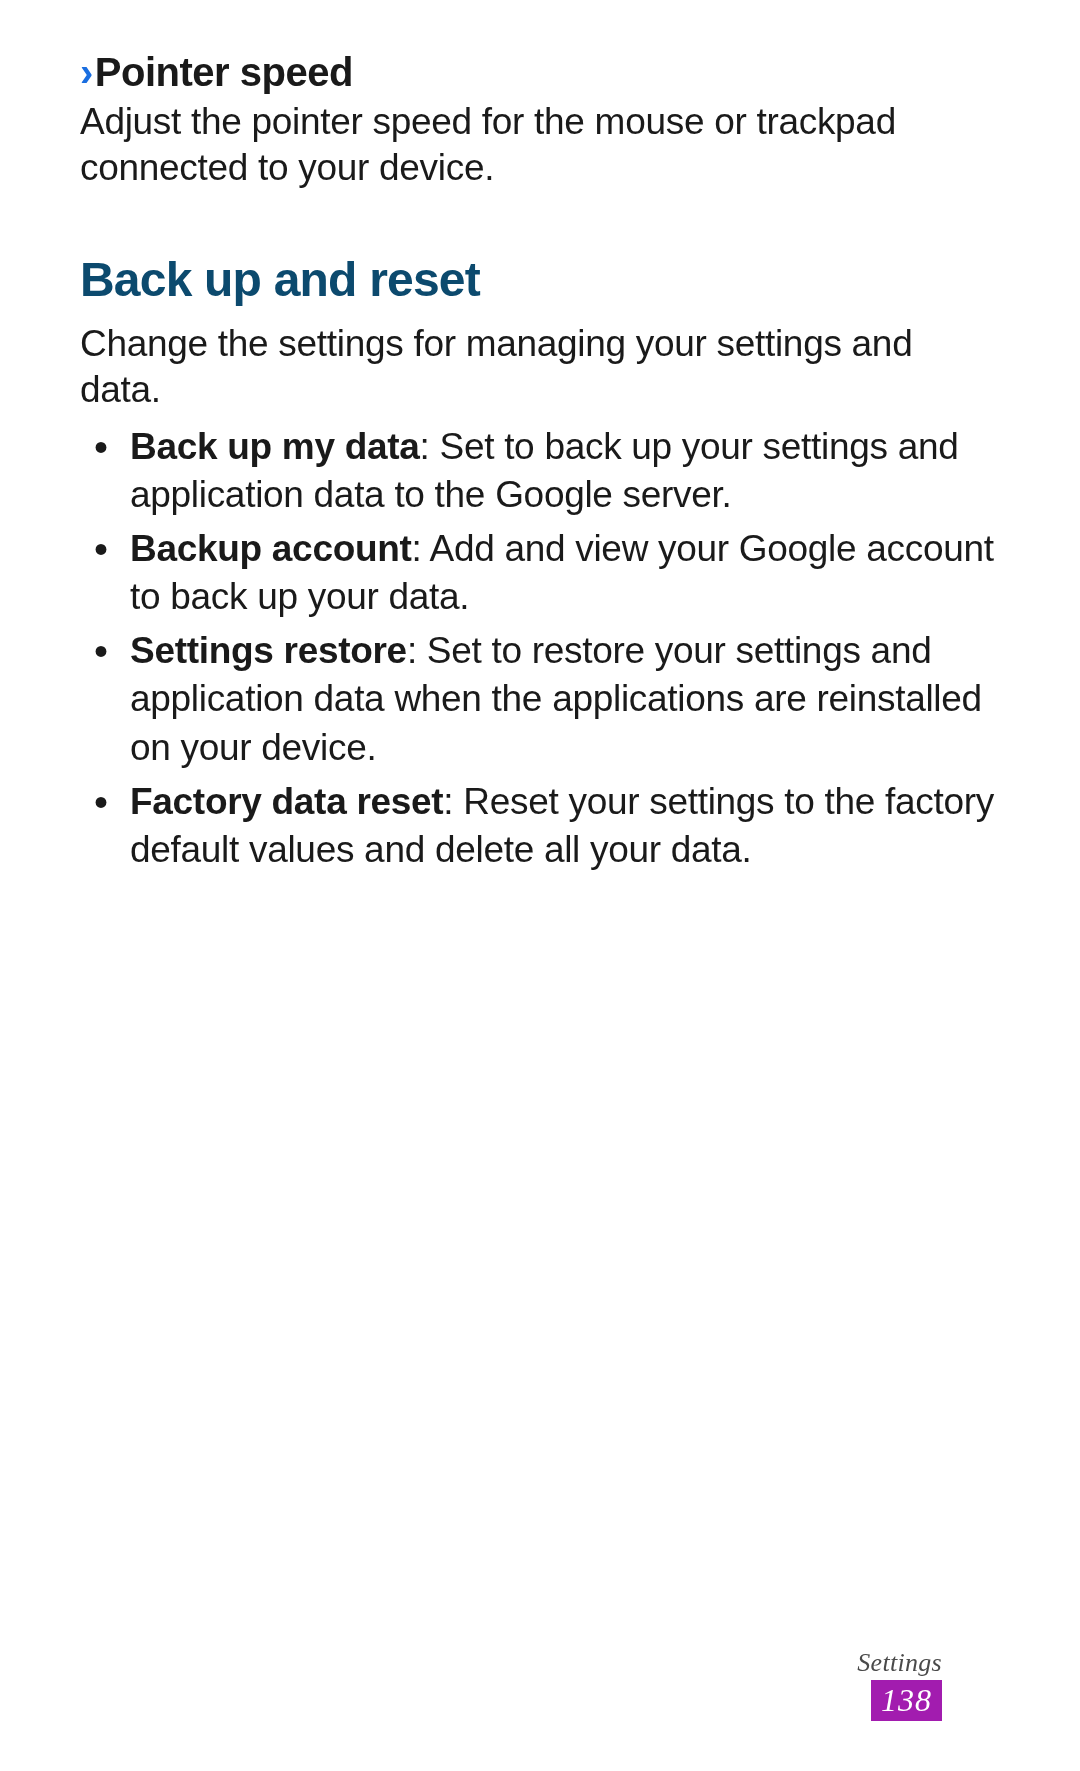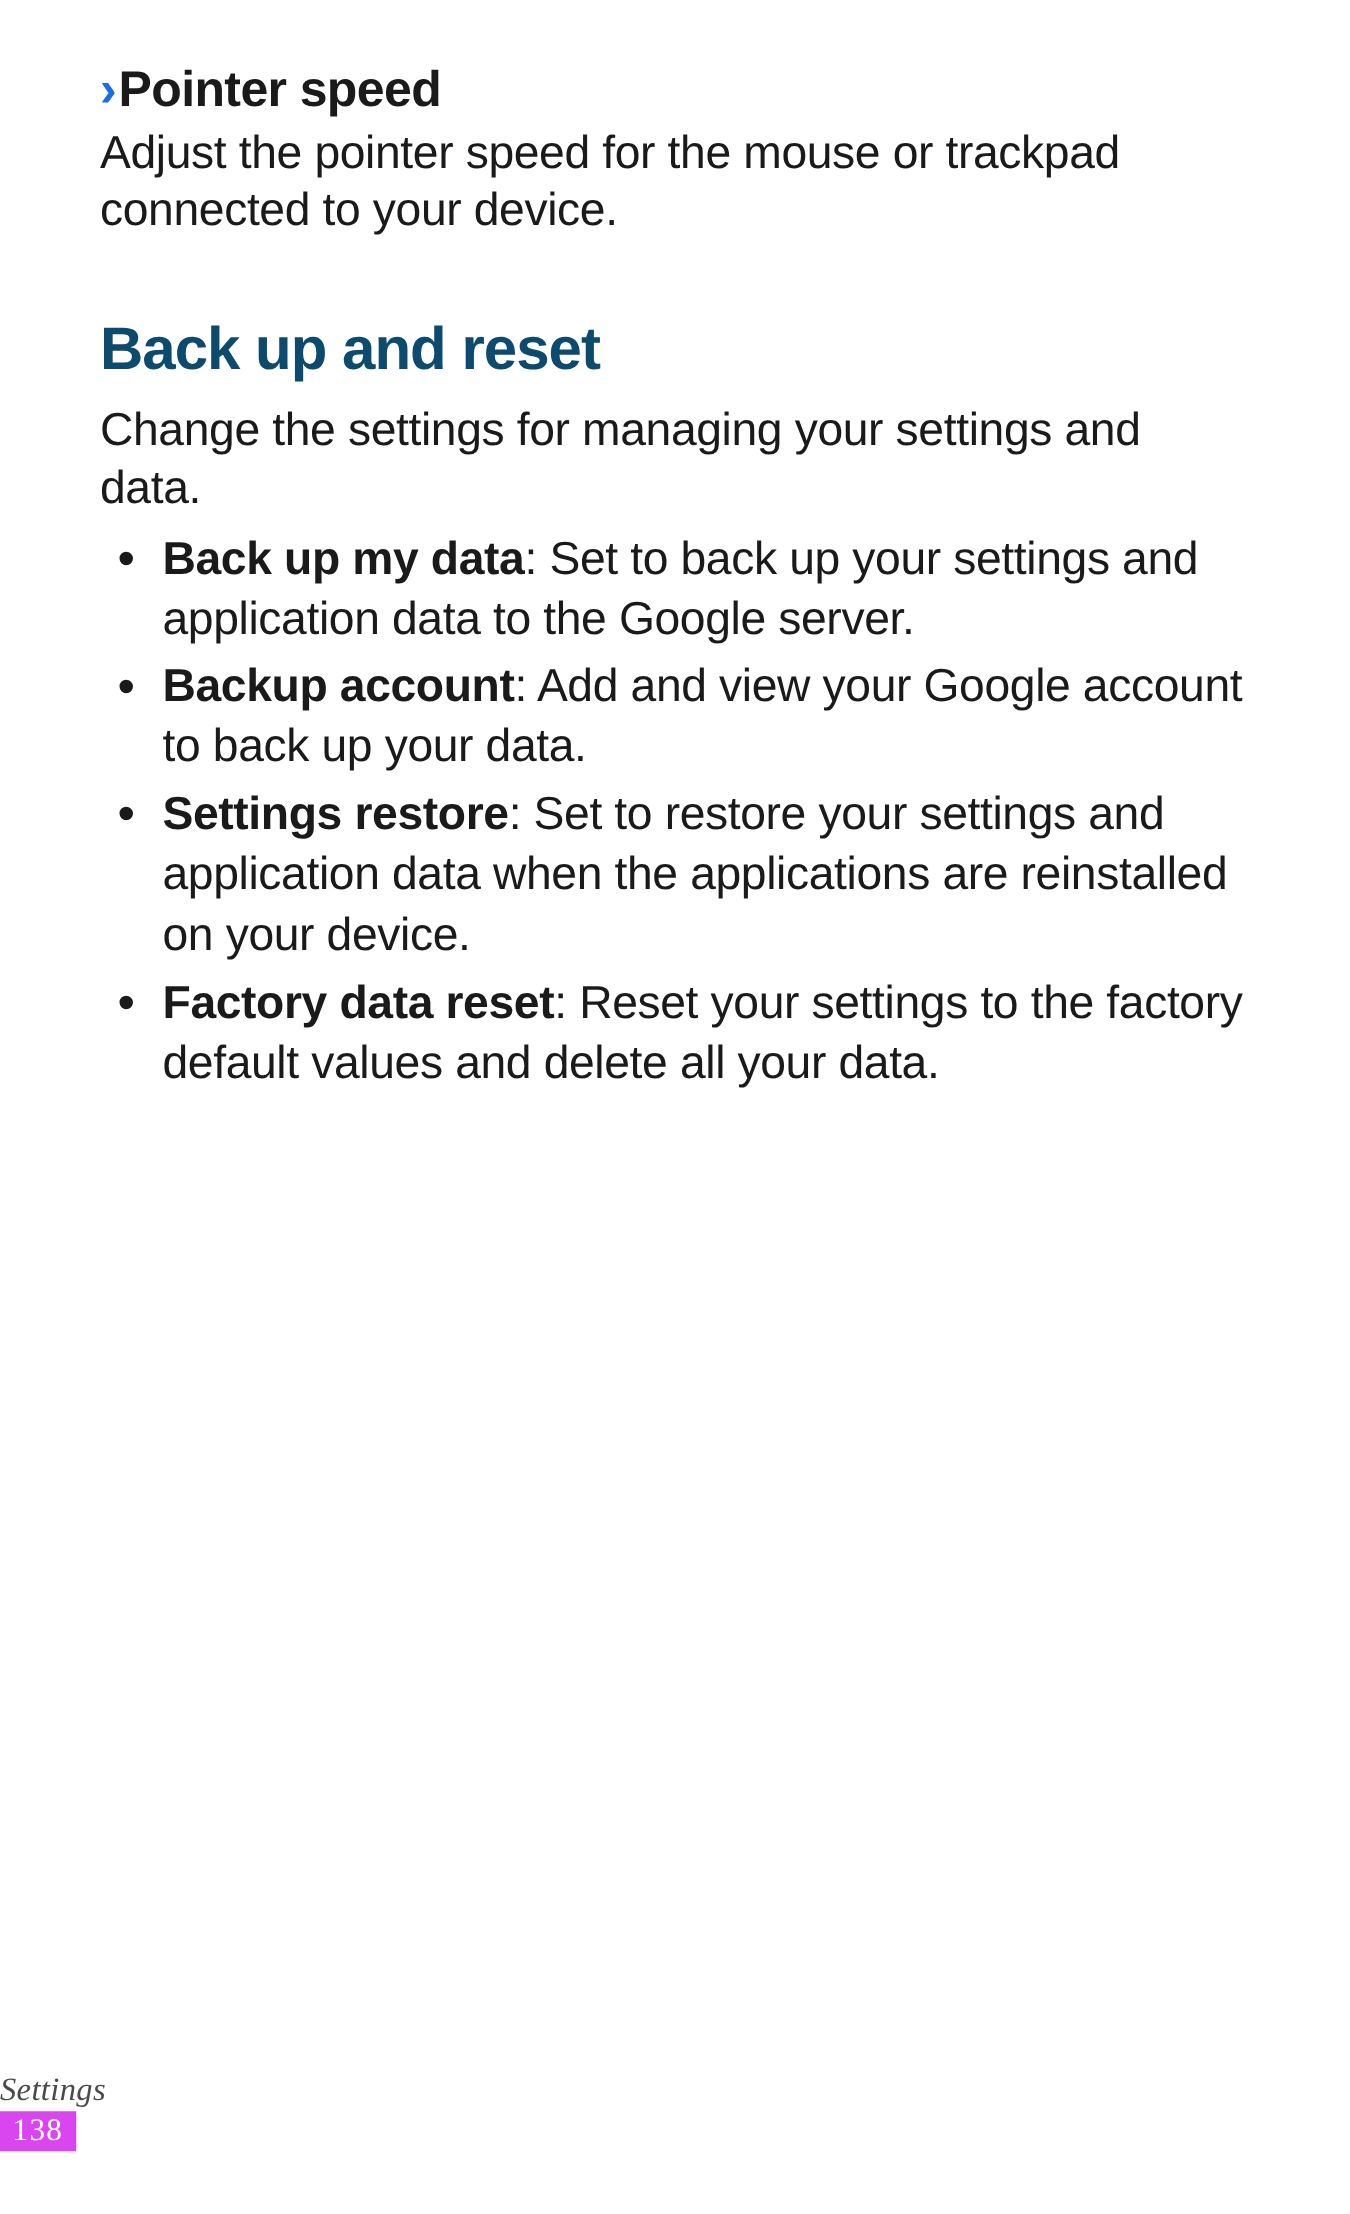--- a/index.html
+++ b/index.html
@@ -71,35 +71,36 @@
     color: #1a1a1a;
   }
   .bold {
     font-weight: 700;
   }
   .footer {
     position: absolute;
     bottom: 50px;
     left: 0;
     width: 942px;
-    text-align: left;
+    text-align: right;
   }
   .footer-title {
     font-style: italic;
     font-size: 26px;
     color: #4a4a4a;
     font-family: "Georgia", "Times New Roman", serif;
     letter-spacing: 0.3px;
   }
   .page-badge {
     display: inline-block;
-    background: #d946ef;
+    background: #a21caf;
     color: #ffffff;
+    font-style: italic;
     font-family: "Georgia", "Times New Roman", serif;
-    font-size: 25px;
+    font-size: 32px;
     padding: 2px 10px 2px 10px;
     margin-top: 2px;
     letter-spacing: 1px;
   }
 </style>
 </head>
 <body>
 
 <div class="page">
 

